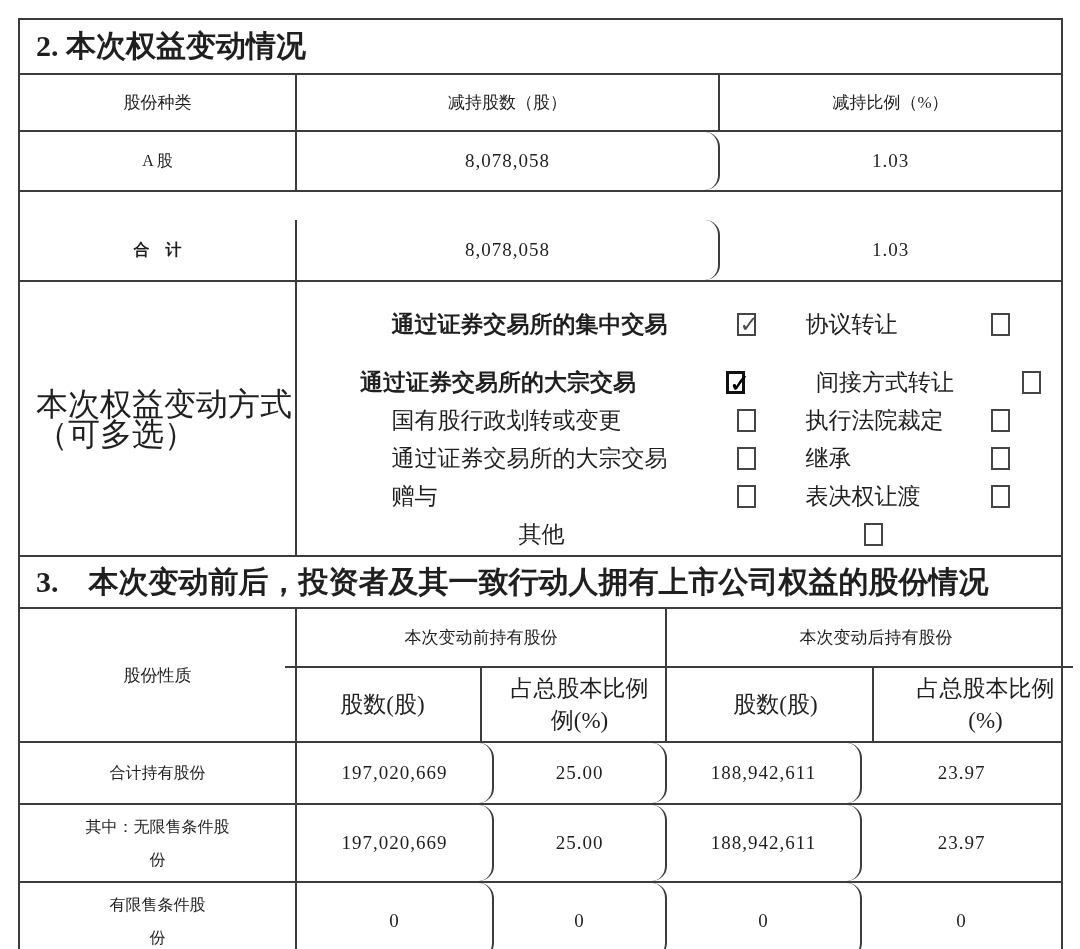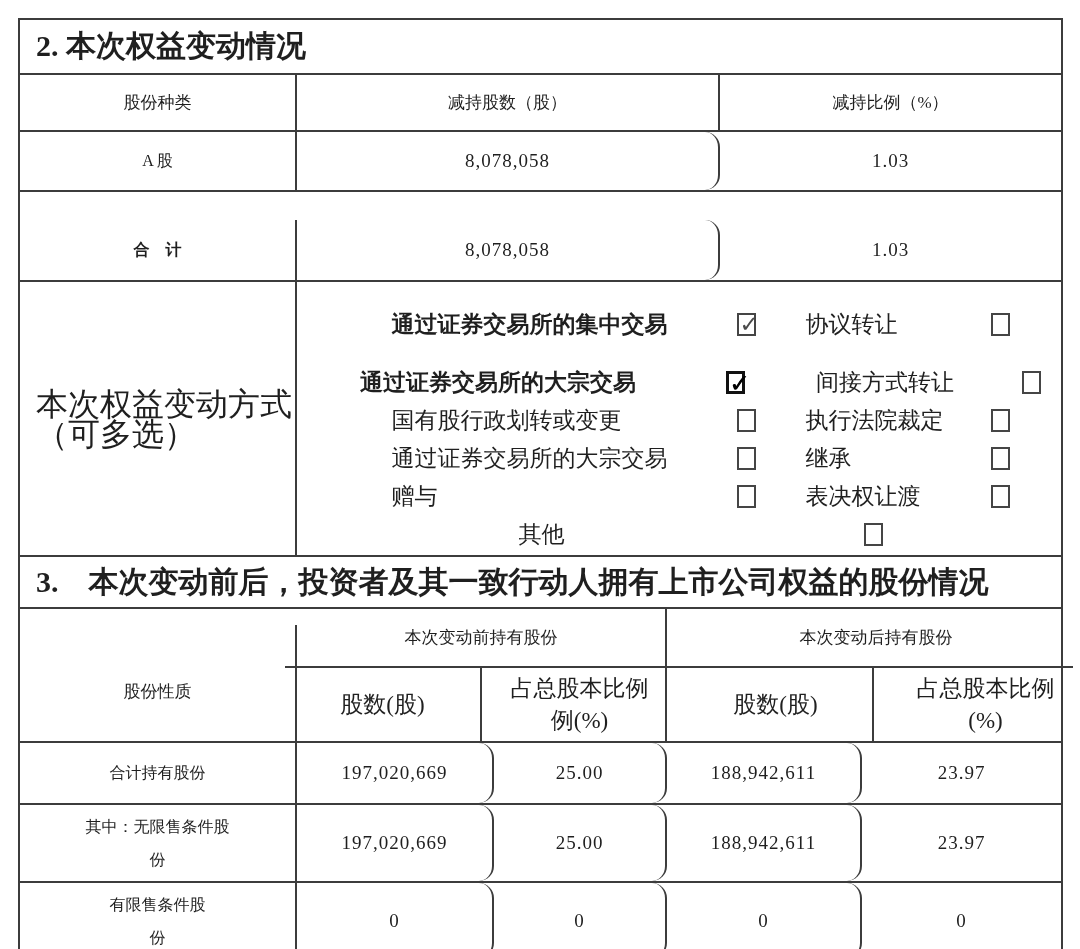--- a/index.html
+++ b/index.html
@@ -169,21 +169,21 @@
         </div>
 
       </div>
     </div>
 
     <div class="row r-title3">
       <div class="cell sec-title">3.　本次变动前后，投资者及其一致行动人拥有上市公司权益的股份情况</div>
     </div>
 
     <div class="row r-head3">
-      <div class="cell w-n hdr" style="height:132px;margin-top:16px;">股份性质</div>
+      <div class="cell w-n hdr" style="height:132px;">股份性质</div>
       <div class="cell hdr-right">
         <div class="hr-top">
           <div class="cell g-before hdr">本次变动前持有股份</div>
           <div class="cell g-after hdr">本次变动后持有股份</div>
         </div>
         <div class="hr-bot">
           <div class="cell w-b1 sub">股数(股)</div>
           <div class="cell w-b2 sub prewrap">占总股本比例
 例(%)</div>
           <div class="cell w-a1 sub">股数(股)</div>

